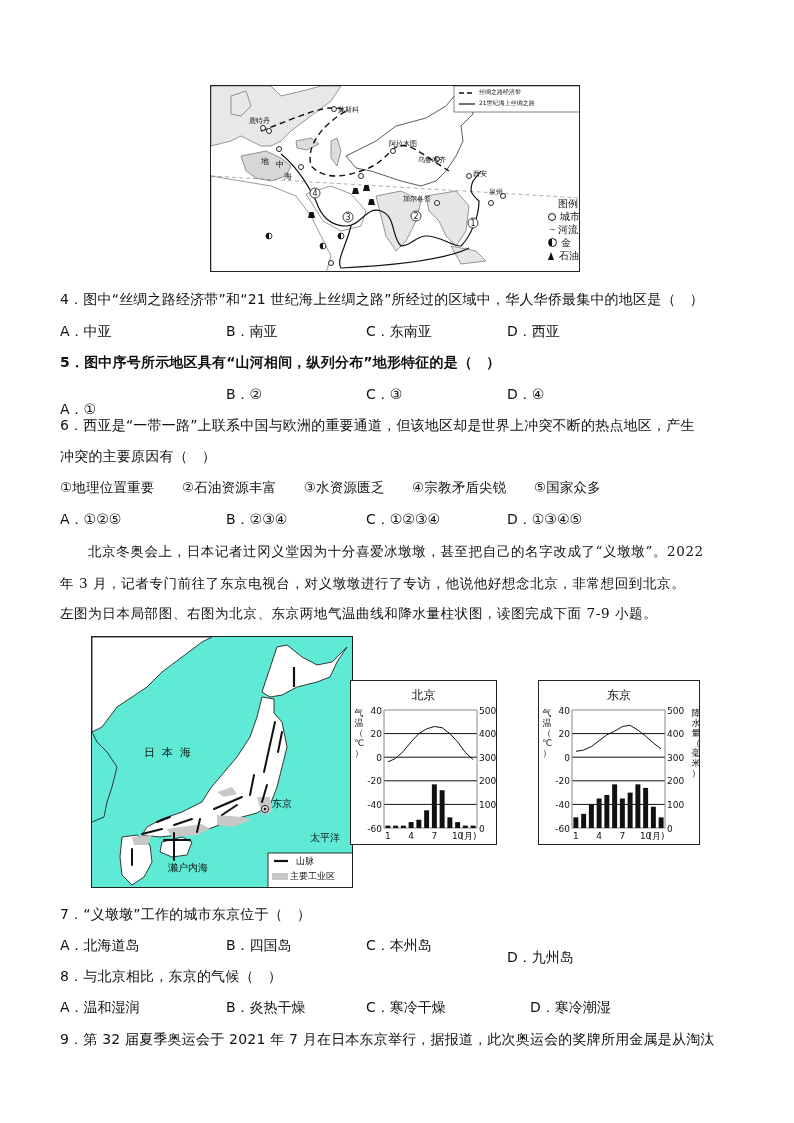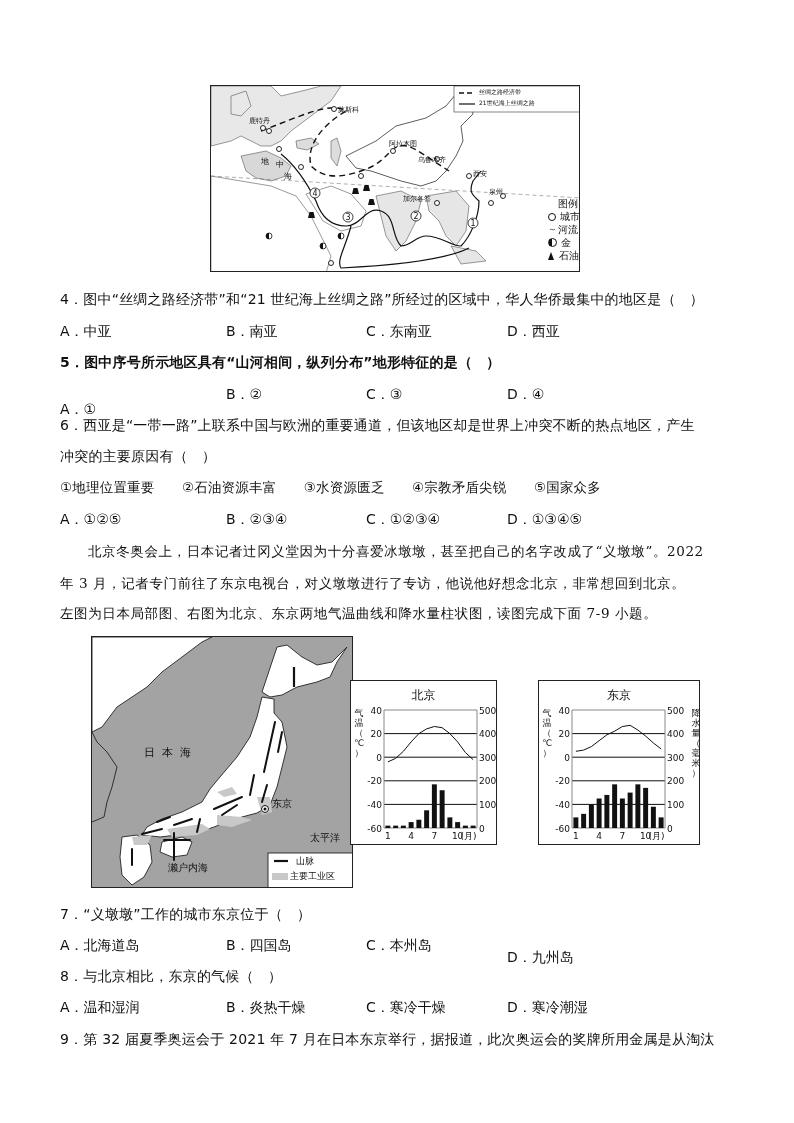--- a/index.html
+++ b/index.html
@@ -4,21 +4,21 @@
 <style>
   html, body { margin: 0; padding: 0; background: #ffffff; }
   body { width: 794px; height: 1123px; position: relative; overflow: hidden;
          font-family: "DejaVu Sans", "Liberation Sans", sans-serif; color: #111; }
   .abs { position: absolute; }
   .q { position: absolute; left: 60px; font-size: 14px; line-height: 18px; white-space: nowrap; letter-spacing: 0.2px; }
   .opt { position: absolute; font-size: 14px; line-height: 18px; white-space: nowrap; }
   .para { position: absolute; left: 60px; width: 650px; font-family: "DejaVu Serif", "Liberation Serif", serif;
           font-size: 13.5px; line-height: 18px; white-space: nowrap; letter-spacing: 0.6px; }
   .mapbox { position: absolute; left: 210px; top: 85px; width: 370px; height: 187px; border: 1.5px solid #222; box-sizing: border-box; background: #fff; overflow: hidden; }
-  .japanbox { position: absolute; left: 91px; top: 636px; width: 262px; height: 252px; border: 1.5px solid #222; box-sizing: border-box; background:#a3a3a3; overflow:hidden; }
+  .japanbox { position: absolute; left: 91px; top: 636px; width: 262px; height: 252px; border: 1.5px solid #222; box-sizing: border-box; background:#5eead4; overflow:hidden; }
   .chartbox { position: absolute; border: 1.2px solid #222; box-sizing: border-box; background:#fff; }
   .ctitle { position:absolute; width:100%; text-align:center; font-size: 12px; top: 6px; }
   svg text { font-family: "DejaVu Sans", "Liberation Sans", sans-serif; }
 </style>
 </head>
 <body>
 
 <div class="mapbox">
   <svg width="370" height="187" viewBox="0 0 370 187">
 
@@ -327,15 +327,15 @@
 <div class="q" style="top:905px;">7．“义墩墩”工作的城市东京位于（　）</div>
 <div class="opt" style="left:60px; top:936px;">A．北海道岛</div>
 <div class="opt" style="left:226px; top:936px;">B．四国岛</div>
 <div class="opt" style="left:366px; top:936px;">C．本州岛</div>
 <div class="opt" style="left:507px; top:948px;">D．九州岛</div>
 
 <div class="q" style="top:967px;">8．与北京相比，东京的气候（　）</div>
 <div class="opt" style="left:60px; top:998px;">A．温和湿润</div>
 <div class="opt" style="left:226px; top:998px;">B．炎热干燥</div>
 <div class="opt" style="left:366px; top:998px;">C．寒冷干燥</div>
-<div class="opt" style="left:507px; top:998px;">D．寒冷潮湿</div>
+<div class="opt" style="left:530px; top:998px;">D．寒冷潮湿</div>
 
 <div class="q" style="top:1030px;">9．第 32 届夏季奥运会于 2021 年 7 月在日本东京举行，据报道，此次奥运会的奖牌所用金属是从淘汰</div>
 
 </body></html>

